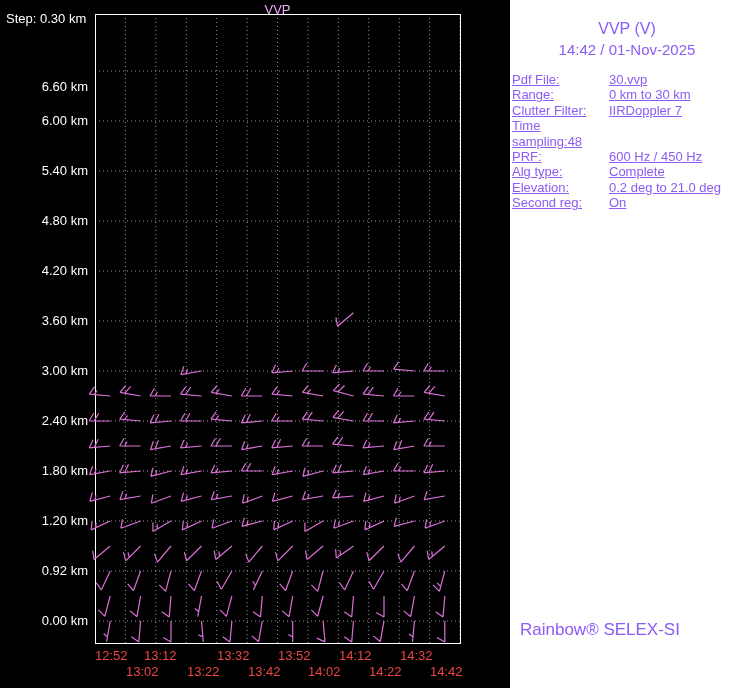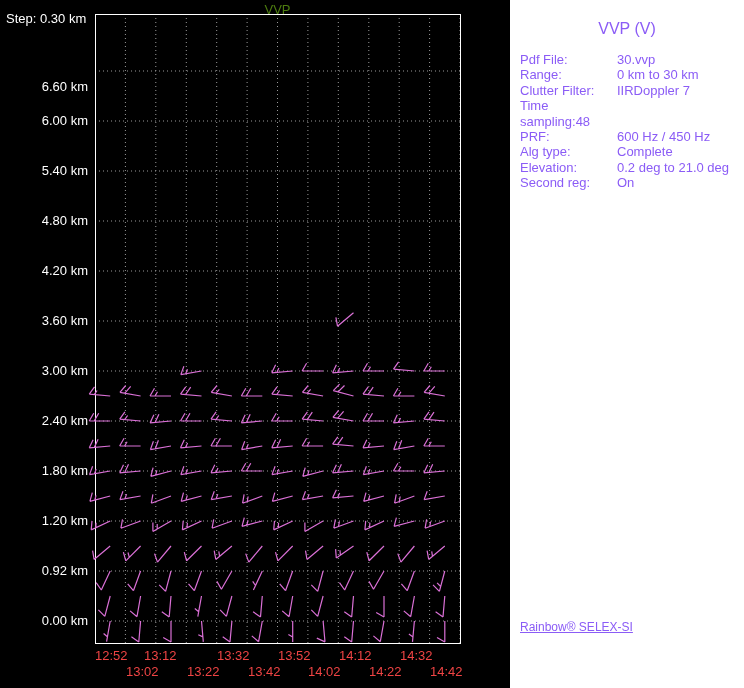--- a/index.html
+++ b/index.html
@@ -1,34 +1,34 @@
 <!DOCTYPE html>
 <html><head>
 <meta charset="utf-8">
 <style>
   html,body{margin:0;padding:0;background:#000;}
   .screen{position:relative;width:744px;height:688px;background:#000;overflow:hidden;
           font-family:"Liberation Sans", sans-serif;}
   
   .plot-title{position:absolute;left:95px;top:2px;width:365px;text-align:center;
-              color:#4d7c0f;font-size:13px;}
+              color:#f0abfc;font-size:13px;}
   .step-label{position:absolute;left:6px;top:11px;color:#fff;font-size:13px;}
   .ylab{position:absolute;left:0;width:88px;text-align:right;color:#fff;font-size:13px;}
   .xlab{position:absolute;width:60px;text-align:left;color:#ef4444;font-size:13px;}
   #plot-svg{position:absolute;left:0;top:0;}
   
   .panel{position:absolute;left:510px;top:0;width:234px;height:688px;background:#fff;color:#8b5cf6;}
   .panel-title{margin-top:20px;text-align:center;font-size:16px;}
   .panel-datetime{text-align:center;font-size:15px;margin-top:3px;}
   .panel-station{text-align:center;font-size:15px;margin-top:3px;}
-  .info-block{margin-top:14px;margin-left:10px;}
+  .info-block{margin-top:14px;margin-left:2px;text-decoration:underline;}
   .info-row{display:flex;font-size:13px;line-height:15.4px;}
   .info-label{width:97px;flex:0 0 97px;}
   .info-value{flex:1;}
-  .panel-footer{position:absolute;left:10px;top:620px;font-size:12px;text-decoration:underline;}
+  .panel-footer{position:absolute;left:10px;top:620px;font-size:17px;}
 </style>
 </head>
 <body>
 
 <div class="screen">
 
   <div class="plot-title">VVP</div>
   <div class="step-label">Step: 0.30 km</div>
 
   <div>
@@ -62,20 +62,21 @@
     <div class="xlab" style="left:278px;top:648px">13:52</div>
     <div class="xlab" style="left:308px;top:664px">14:02</div>
     <div class="xlab" style="left:339px;top:648px">14:12</div>
     <div class="xlab" style="left:369px;top:664px">14:22</div>
     <div class="xlab" style="left:400px;top:648px">14:32</div>
     <div class="xlab" style="left:430px;top:664px">14:42</div>
   </div>
 
   <div class="panel">
     <div class="panel-title">VVP (V)</div>
+    <div class="panel-datetime">14:42 / 01-Nov-2025</div>
 
     <div class="info-block">
       <div class="info-row">
         <span class="info-label">Pdf File:</span>
         <span class="info-value">30.vvp</span>
       </div>
       <div class="info-row">
         <span class="info-label">Range:</span>
         <span class="info-value">0 km to 30 km</span>
       </div>

